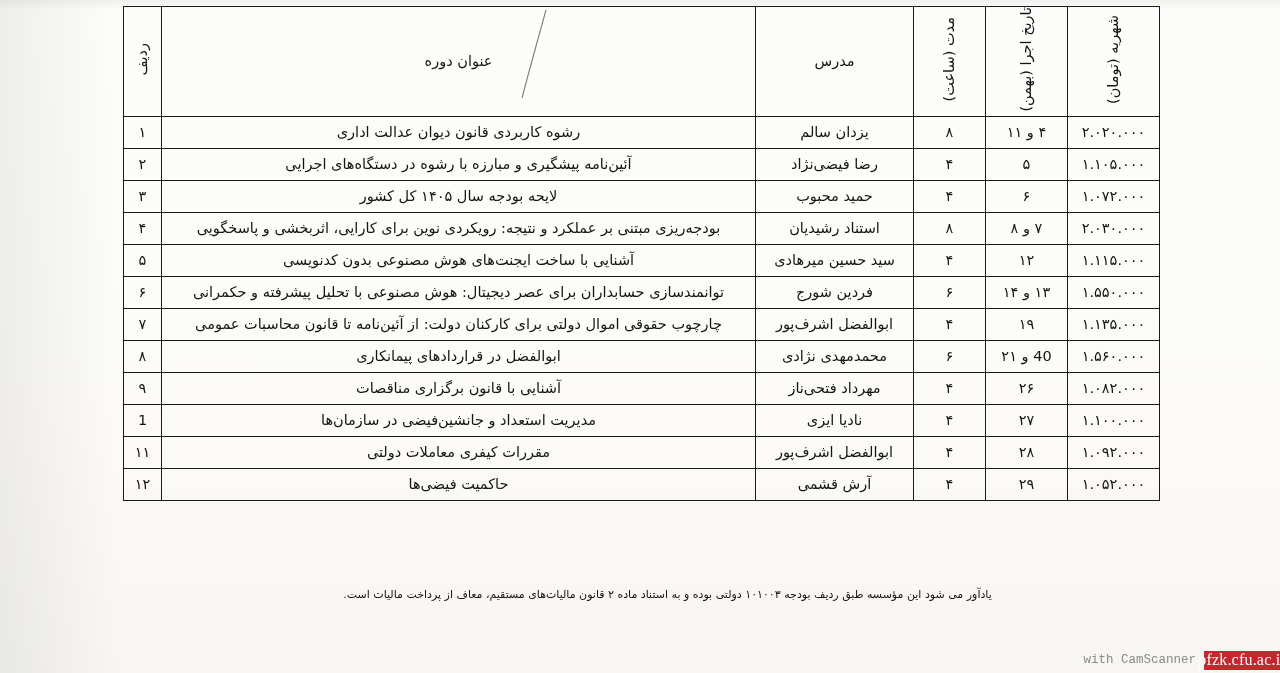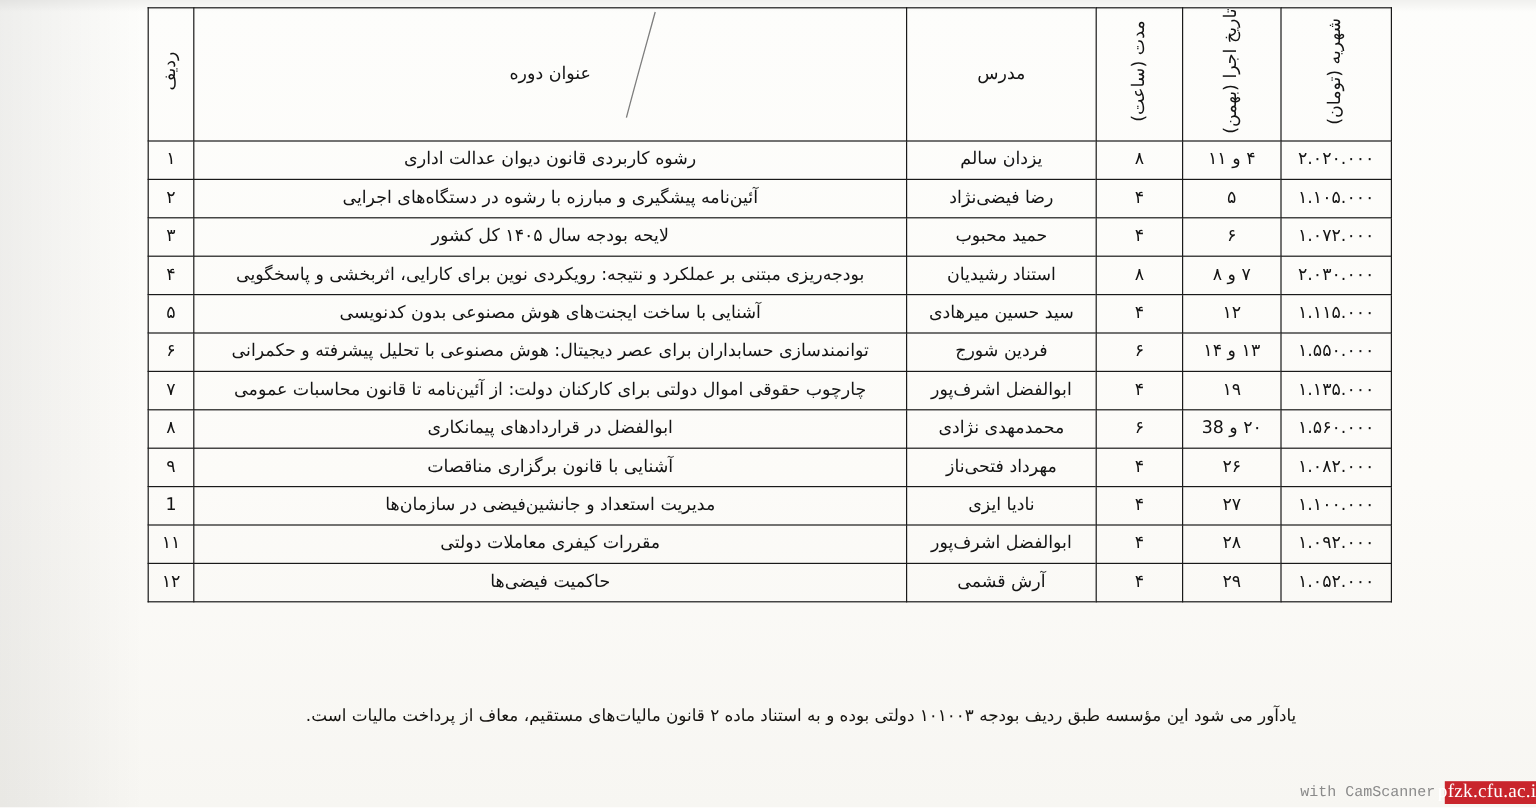--- a/index.html
+++ b/index.html
@@ -106,21 +106,21 @@
     height: 92px;
     pointer-events: none;
   }
 
   .footnote {
     position: absolute;
     top: 586px;
     right: 160px;
     left: 215px;
     text-align: center;
-    font-size: 14px;
+    font-size: 11px;
     color: #15130f;
     line-height: 1.6;
     letter-spacing: 0;
   }
 
   .camscanner-bar {
     position: absolute;
     left: 0;
     bottom: 0;
     height: 26px;
@@ -241,21 +241,21 @@
           <tr>
             <td class="num">۱.۱۳۵.۰۰۰</td>
             <td class="num">۱۹</td>
             <td class="num">۴</td>
             <td class="teacher">ابوالفضل اشرف‌پور</td>
             <td class="title">چارچوب حقوقی اموال دولتی برای کارکنان دولت: از آئین‌نامه تا قانون محاسبات عمومی</td>
             <td class="rownum">۷</td>
           </tr>
           <tr>
             <td class="num">۱.۵۶۰.۰۰۰</td>
-            <td class="num">۲۰ و 38</td>
+            <td class="num">40 و ۲۱</td>
             <td class="num">۶</td>
             <td class="teacher">محمدمهدی نژادی</td>
             <td class="title">ابوالفضل در قراردادهای پیمانکاری</td>
             <td class="rownum">۸</td>
           </tr>
           <tr>
             <td class="num">۱.۰۸۲.۰۰۰</td>
             <td class="num">۲۶</td>
             <td class="num">۴</td>
             <td class="teacher">مهرداد فتحی‌ناز</td>

